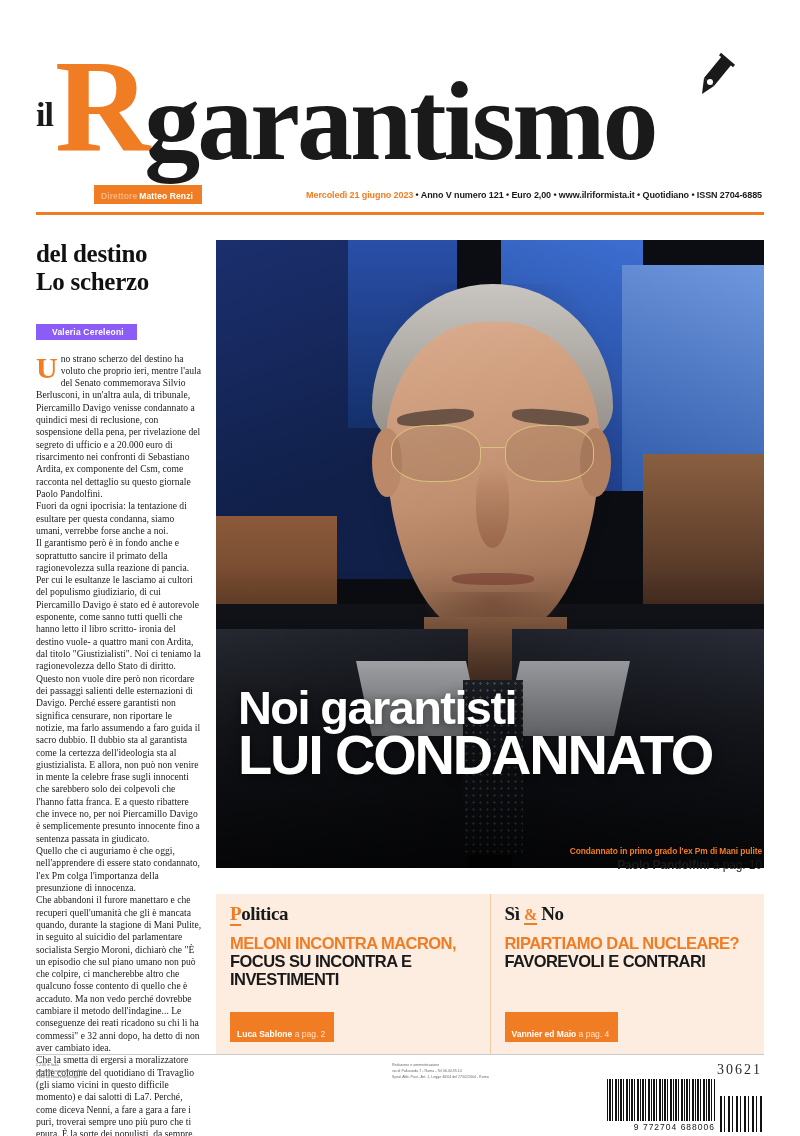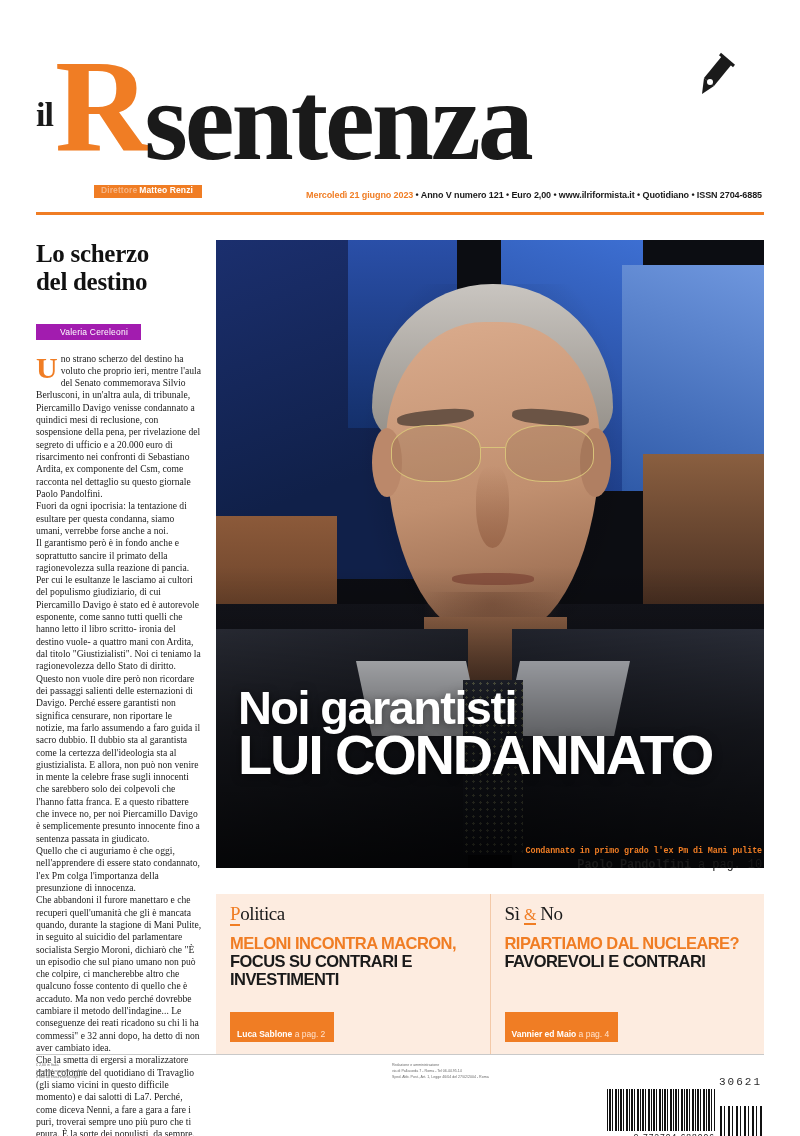--- a/index.html
+++ b/index.html
@@ -35,21 +35,21 @@
   }
   .logo-pen {
     position: absolute; left: 690px; top: 52px;
     width: 46px; height: 46px;
   }
   .director-badge {
     position: absolute; left: 94px; top: 185px;
     background: #f07d24; color: #fff;
     font-family: "Liberation Sans", sans-serif;
     font-size: 8.5px; font-weight: bold;
-    padding: 0 9px 3px 7px; letter-spacing: 0.1px;
+    padding: 6px 9px 3px 7px; letter-spacing: 0.1px;
     white-space: nowrap;
   }
   .director-badge .lbl { color: #f6b483; font-weight: bold; margin-right: 2px; }
   .dateline {
     position: absolute; right: 38px; top: 190px;
     font-family: "Liberation Sans", sans-serif;
     font-size: 9px; font-weight: bold; color: #1a1a1a;
     letter-spacing: -0.1px; white-space: nowrap;
   }
   .dateline .accent { color: #f07d24; }
@@ -60,24 +60,24 @@
 
   
   .leftcol { position: absolute; left: 36px; top: 240px; width: 166px; }
   .lead-title {
     font-family: "Liberation Serif", serif;
     font-weight: bold; font-size: 25px; line-height: 1.13;
     color: #111; letter-spacing: -0.3px;
   }
   .author-badge {
     display: inline-block; margin-top: 27px; margin-bottom: 13px;
-    background: #a21caf; color: #fff;
-    font-family: "Liberation Sans", sans-serif;
-    font-size: 8.5px; font-weight: normal; letter-spacing: 0.2px;
-    padding: 3px 13px 3px 24px;
+    background: #8b5cf6; color: #fff;
+    font-family: "Liberation Sans", sans-serif;
+    font-size: 8.5px; font-weight: bold; letter-spacing: 0.2px;
+    padding: 3px 13px 3px 16px;
   }
   .lead-body {
     font-family: "Liberation Serif", serif;
     font-size: 9.6px; line-height: 1.285; color: #1b1b1b;
     text-align: left; white-space: pre-line;
   }
   .lead-body .dropcap {
     float: left; font-family: "Liberation Serif", serif;
     font-weight: bold; font-size: 30px; line-height: 0.82;
     color: #f07d24; padding: 2px 3px 0 0; margin-top: 1px;
@@ -175,36 +175,36 @@
     font-weight: bold; color: #ffffff;
     line-height: 0.92; letter-spacing: -1.6px;
     text-shadow: 0 2px 10px rgba(0,0,0,.55);
   }
   .hl-1 { font-size: 47px; }
   .hl-2 { font-size: 56px; letter-spacing: -2.2px; }
 
   .hero-caption {
     position: absolute; right: 38px; top: 846px; width: 300px;
     text-align: right;
-    font-family: Liberation Mono, monospace;
+    font-family: Liberation Sans, sans-serif;
   }
   .cap-line1 { font-size: 8.4px; font-weight: bold; color: #f07d24; letter-spacing: -0.1px; }
   .cap-line2 { font-size: 12px; color: #1a1a1a; margin-top: 2px; letter-spacing: -0.1px; }
   .cap-line2 b { font-weight: bold; }
 
   
   .boxes {
     position: absolute; left: 216px; top: 894px; width: 548px; height: 160px;
     background: #fdece0; display: flex;
   }
   .box { flex: 1; padding: 10px 12px 0 14px; position: relative; }
   .box + .box { border-left: 1px solid #f3c9a8; }
   .box-kicker {
     font-family: "Liberation Serif", serif;
-    font-weight: normal; font-size: 19px; color: #1a1a1a;
+    font-weight: bold; font-size: 19px; color: #1a1a1a;
     letter-spacing: -0.4px; line-height: 1;
   }
   .box-kicker .cap-underline { color: #f07d24; border-bottom: 2px solid #f07d24; }
   .box-kicker .amp { color: #f07d24; border-bottom: 2px solid #f07d24; font-size: 16px; }
   .box-head {
     margin-top: 11px;
     font-family: "Liberation Sans", sans-serif;
     font-weight: bold; font-size: 16.5px; line-height: 1.1;
     color: #1a1a1a; letter-spacing: -0.55px;
   }
@@ -221,22 +221,22 @@
   
   .footer-rule { position: absolute; left: 36px; top: 1054px; width: 728px; height: 1px; background: #c9c9c9; }
   .footer-mid {
     position: absolute; left: 392px; top: 1062px; width: 200px;
     font-family: "Liberation Sans", sans-serif;
     font-size: 3.6px; line-height: 1.7; color: #6a6a6a;
     white-space: pre-line;
   }
   .barcode-wrap { position: absolute; right: 36px; top: 1062px; text-align: right; }
   .bc-issue {
-    font-family: Liberation Mono, monospace; font-size: 11px;
-    color: #2a2a2a; letter-spacing: 2px; margin-bottom: 1px; margin-right: 2px; margin-top: 14px;
+    font-family: Liberation Serif, serif; font-size: 14px;
+    color: #2a2a2a; letter-spacing: 2px; margin-bottom: 1px; margin-right: 2px;
   }
   .bc-row { display: flex; align-items: flex-end; gap: 5px; }
   .bc-main { height: 42px; width: 108px;
     background-image: repeating-linear-gradient(90deg,
       #111 0 1px, #fff 1px 2px, #111 2px 4px, #fff 4px 5px,
       #111 5px 6px, #fff 6px 8px, #111 8px 10px, #fff 10px 11px);
   }
   .bc-side { height: 36px; width: 44px;
     background-image: repeating-linear-gradient(90deg,
       #111 0 2px, #fff 2px 4px, #111 4px 5px, #fff 5px 8px);
@@ -248,43 +248,43 @@
 </style>
 </head>
 <body>
 
 <div class="page">
 
   <div class="masthead">
     <div class="logo-row">
       <span class="logo-il">il</span>
       <span class="logo-R">R</span>
-      <span class="logo-rest">sentenza</span>
+      <span class="logo-rest">garantismo</span>
     </div>
     <span class="logo-pen">
       <svg viewBox="0 0 46 46" width="46" height="46">
         <path d="M32 4 L42 12 L24 34 L14 26 Z" fill="#1a1a1a"></path>
         <path d="M14 26 L24 34 L12 42 Z" fill="#1a1a1a"></path>
         <circle cx="20" cy="30" r="3" fill="#fff"></circle>
         <path d="M30 2 L44 14" stroke="#1a1a1a" stroke-width="3" fill="none"></path>
       </svg>
     </span>
     <div class="director-badge">
       <span class="lbl">Direttore</span><span>Matteo Renzi</span>
     </div>
     <div class="dateline">
       <span class="accent">Mercoledì 21 giugno 2023</span><span> • Anno V numero 121 • Euro 2,00 • www.ilriformista.it • Quotidiano • ISSN 2704-6885</span>
     </div>
     <div class="rule-orange"></div>
   </div>
 
   <div class="leftcol">
     <div class="lead-title">
+      <div>del destino</div>
       <div>Lo scherzo</div>
-      <div>del destino</div>
     </div>
     <div class="author-badge">Valeria Cereleoni</div>
     <div class="lead-body"><span class="dropcap">U</span><span>no strano scherzo del destino ha voluto che proprio ieri, mentre l'aula del Senato commemorava Silvio Berlusconi, in un'altra aula, di tribunale, Piercamillo Davigo venisse condannato a quindici mesi di reclusione, con sospensione della pena, per rivelazione del segreto di ufficio e a 20.000 euro di risarcimento nei confronti di Sebastiano Ardita, ex componente del Csm, come racconta nel dettaglio su questo giornale Paolo Pandolfini.
 Fuori da ogni ipocrisia: la tentazione di esultare per questa condanna, siamo umani, verrebbe forse anche a noi.
 Il garantismo però è in fondo anche e soprattutto sancire il primato della ragionevolezza sulla reazione di pancia. Per cui le esultanze le lasciamo ai cultori del populismo giudiziario, di cui Piercamillo Davigo è stato ed è autorevole esponente, come sanno tutti quelli che hanno letto il libro scritto- ironia del destino vuole- a quattro mani con Ardita, dal titolo "Giustizialisti". Noi ci teniamo la ragionevolezza dello Stato di diritto.
 Questo non vuole dire però non ricordare dei passaggi salienti delle esternazioni di Davigo. Perché essere garantisti non significa censurare, non riportare le notizie, ma farlo assumendo a faro guida il sacro dubbio. Il dubbio sta al garantista come la certezza dell'ideologia sta al giustizialista. E allora, non può non venire in mente la celebre frase sugli innocenti che sarebbero solo dei colpevoli che l'hanno fatta franca. E a questo ribattere che invece no, per noi Piercamillo Davigo è semplicemente presunto innocente fino a sentenza passata in giudicato.
 Quello che ci auguriamo è che oggi, nell'apprendere di essere stato condannato, l'ex Pm colga l'importanza della presunzione di innocenza.
 Che abbandoni il furore manettaro e che recuperi quell'umanità che gli è mancata quando, durante la stagione di Mani Pulite, in seguito al suicidio del parlamentare socialista Sergio Moroni, dichiarò che "È un episodio che sul piano umano non può che colpire, ci mancherebbe altro che qualcuno fosse contento di quello che è accaduto. Ma non vedo perché dovrebbe cambiare il metodo dell'indagine... Le conseguenze dei reati ricadono su chi li ha commessi" e 32 anni dopo, ha detto di non aver cambiato idea.
 Che la smetta di ergersi a moralizzatore dalle colonne del quotidiano di Travaglio (gli siamo vicini in questo difficile momento) e dai salotti di La7. Perché, come diceva Nenni, a fare a gara a fare i puri, troverai sempre uno più puro che ti epura. È la sorte dei populisti, da sempre. Fin dai tempi della rivoluzione francese, quando la stessa ghigliottina usata dai Giacobini, fu usata sul loro leader, Maximilien de Robespierre.</span></div>
   </div>
@@ -341,21 +341,21 @@
     </div>
   </div>
 
   <div class="boxes">
 
     <div class="box">
       <div class="box-kicker">
         <span class="cap-underline">P</span><span>olitica</span>
       </div>
       <div class="box-head">
-        <span class="or">MELONI INCONTRA MACRON,</span><span> FOCUS SU CONTRARI E INVESTIMENTI</span>
+        <span class="or">MELONI INCONTRA MACRON,</span><span> FOCUS SU INCONTRA E INVESTIMENTI</span>
       </div>
       <div class="box-byline">
         <span>Luca Sablone</span><span class="pg"> a pag. 2</span>
       </div>
     </div>
 
     <div class="box">
       <div class="box-kicker">
         <span>Sì </span><span class="amp">&amp;</span><span> No</span>
       </div>

